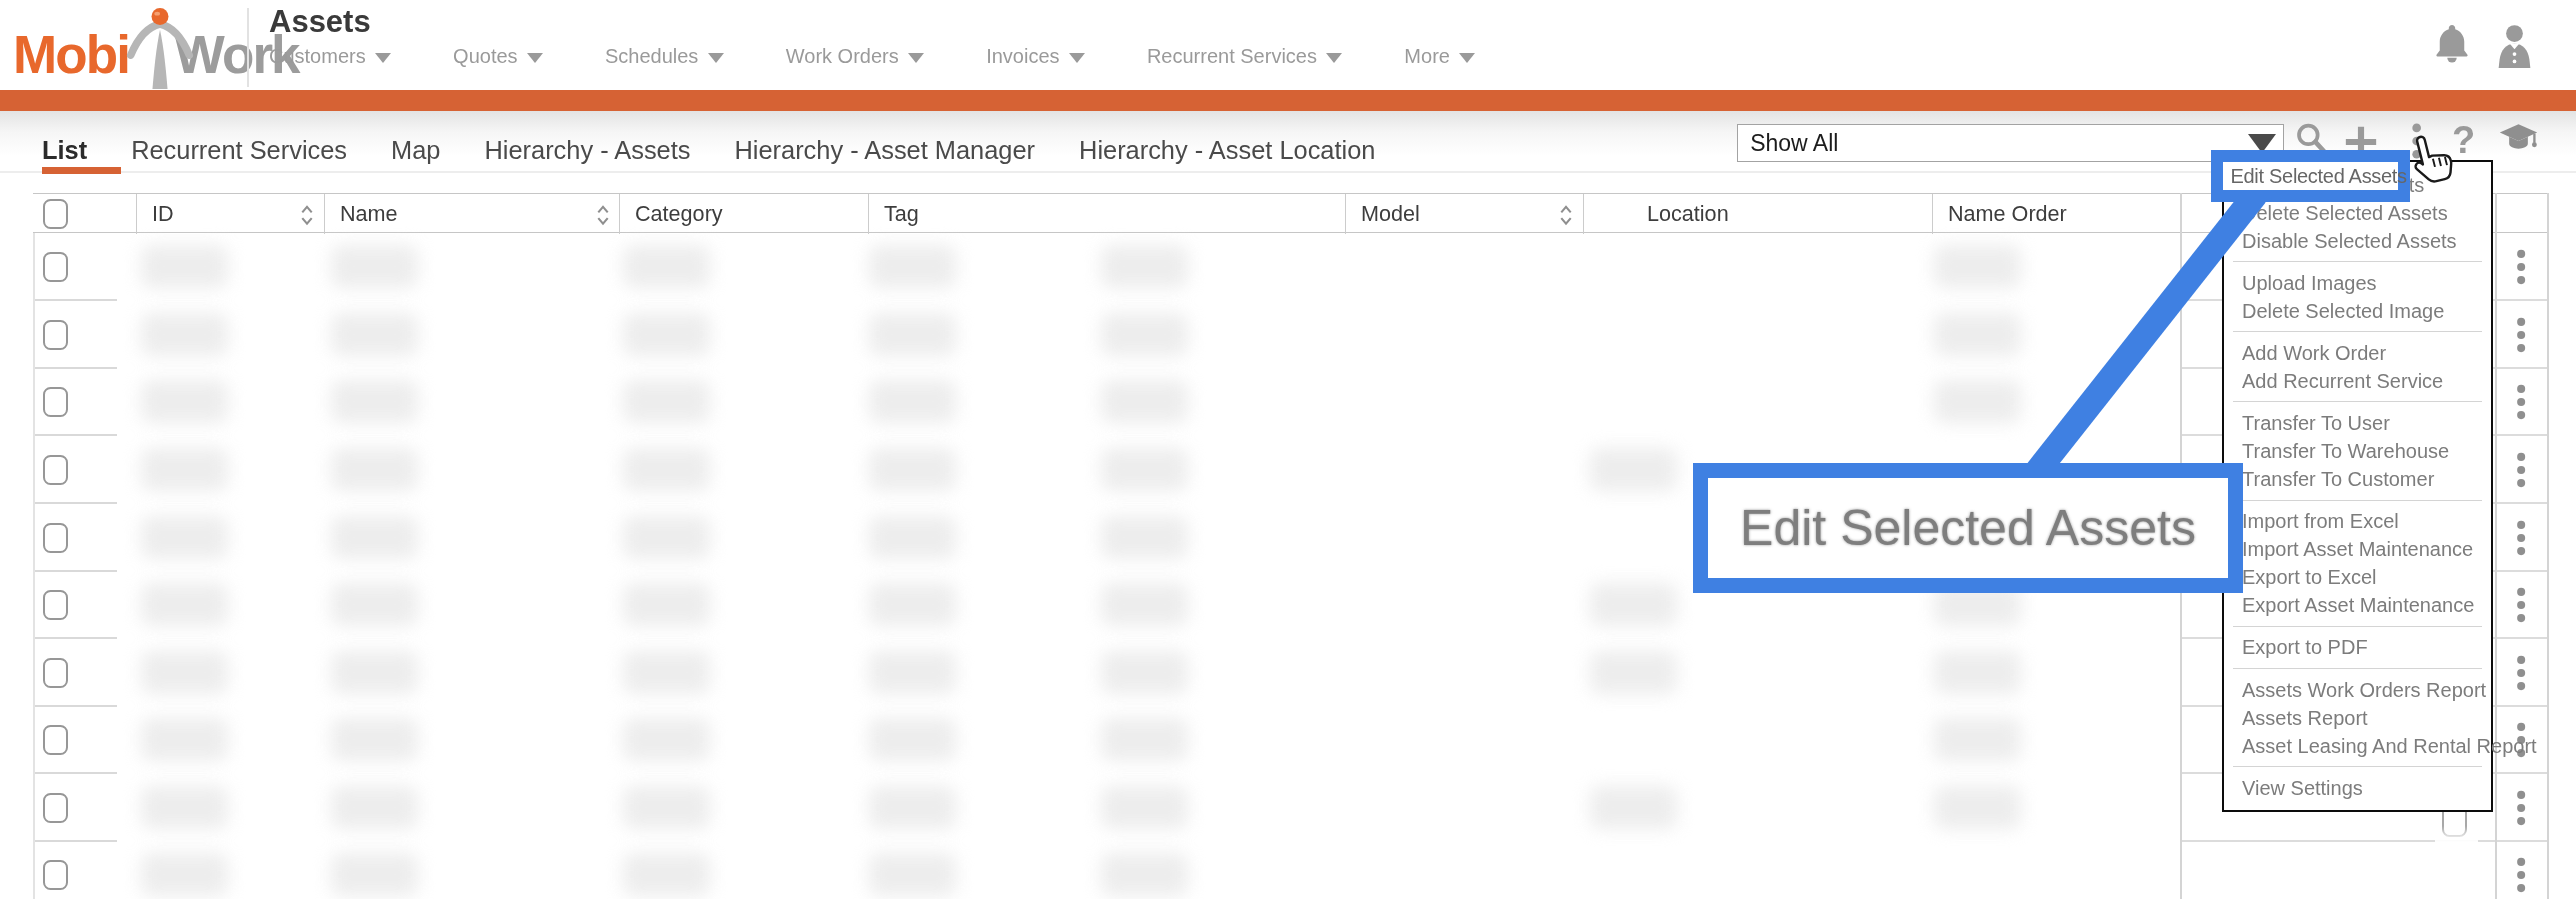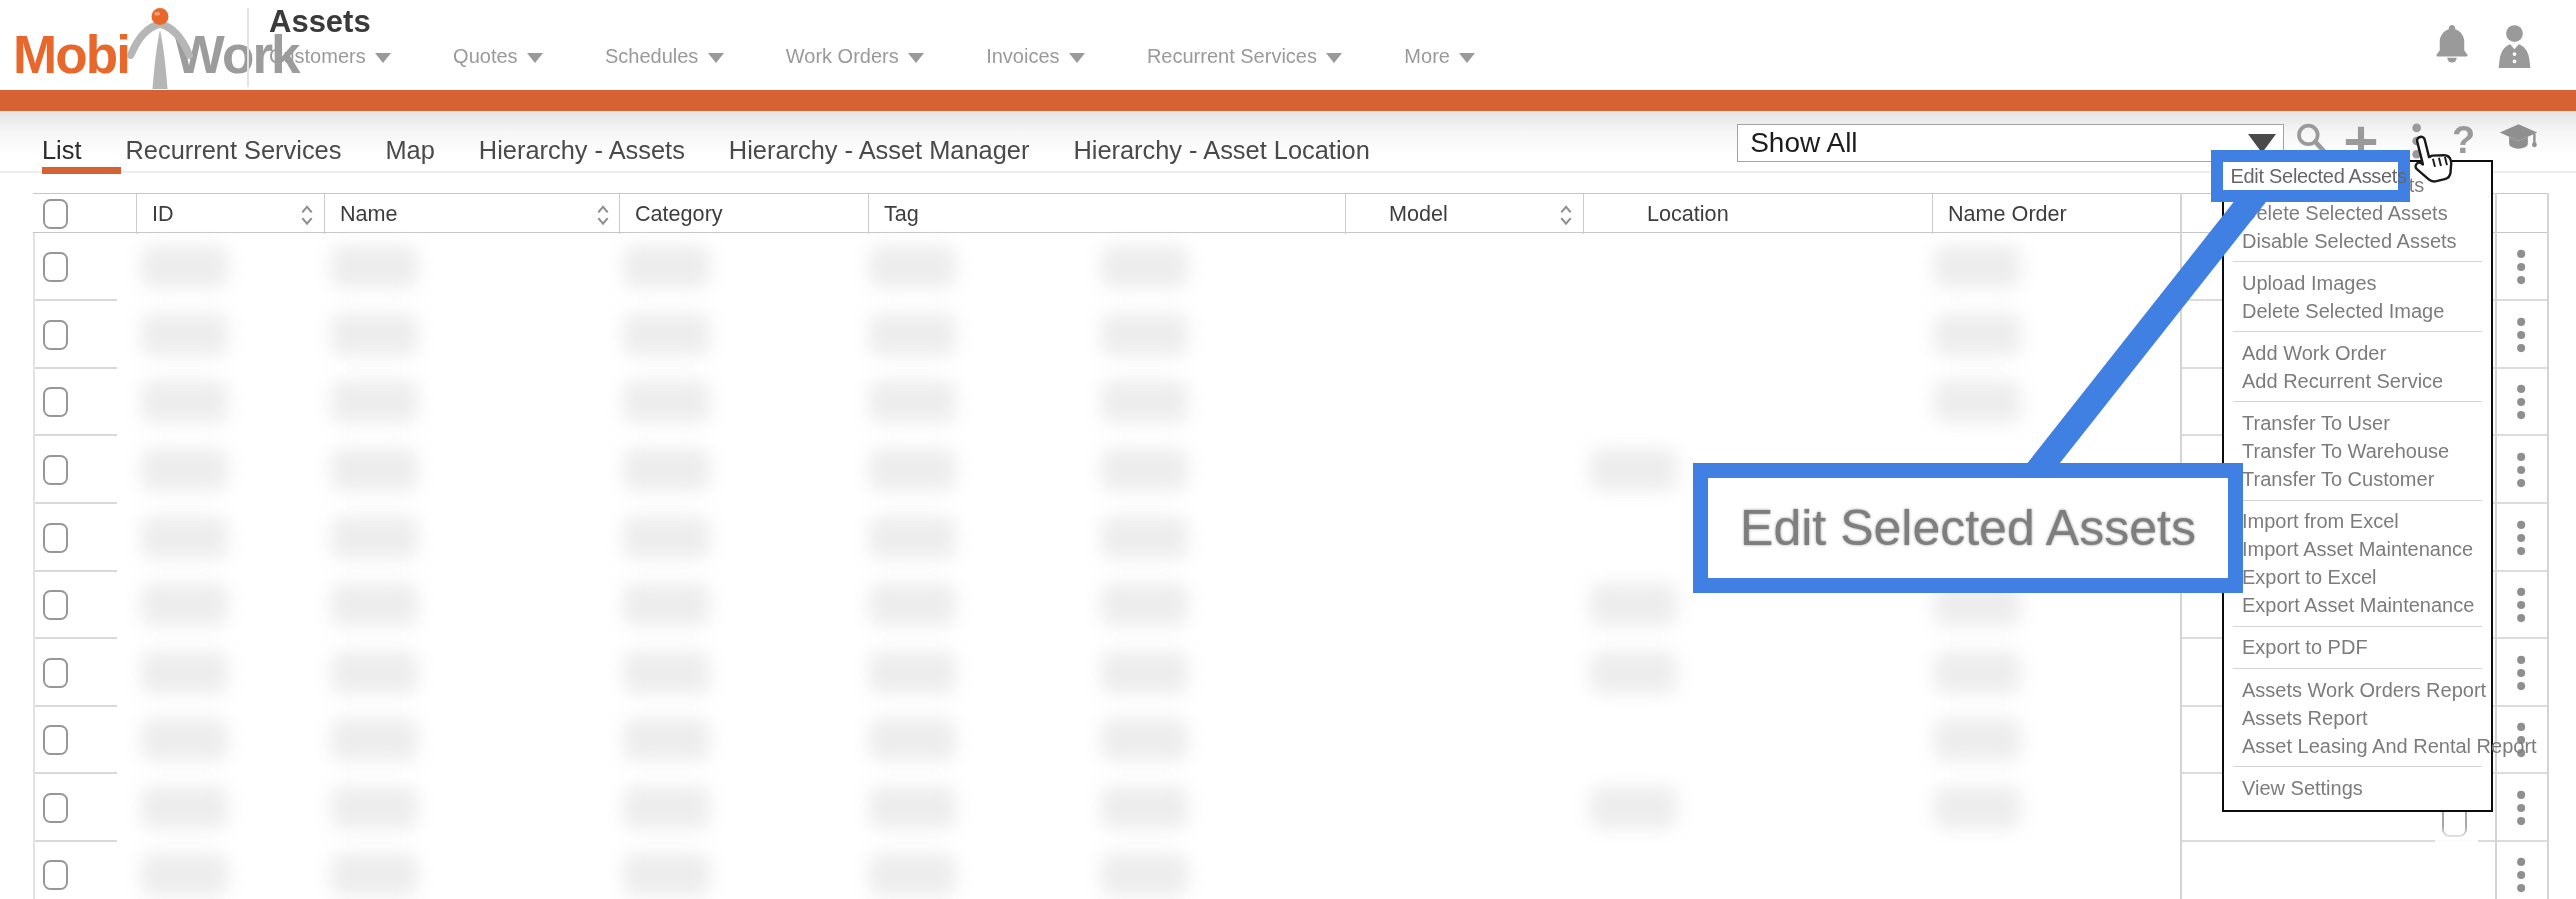--- a/index.html
+++ b/index.html
@@ -21,28 +21,28 @@
   .top-icons{position:absolute;right:41px;top:22.6px;display:flex;gap:22.6px;align-items:center;}
 
   
   .orange-bar{position:absolute;left:0;top:90px;width:100%;height:21px;}
 
   
   .tabbar{position:absolute;left:0;top:111px;width:100%;height:82px;
           background:linear-gradient(180deg,#e3e3e3 0%,#f6f6f6 26%,#ffffff 55%);}
   .tabs{position:absolute;left:42px;top:24.5px;display:flex;}
   .tab{font-size:25.4px;color:#4a4a4a;margin-right:44px;cursor:pointer;white-space:nowrap;}
-  .tab.active{font-weight:normal;color:#2b2b2b;text-align:right;}
+  .tab.active{font-weight:bold;color:#2b2b2b;text-align:right;}
   .tab-hairline{position:absolute;left:0;top:60px;width:100%;height:1.9px;background:#ededed;}
   .tab-underline{position:absolute;left:42px;top:56px;width:79px;height:6.6px;}
 
   
   .filter-select{position:absolute;left:1737px;top:124px;width:547px;height:38px;box-sizing:border-box;
                  border:1.9px solid #a3a3a3;background:#fff;display:flex;align-items:center;cursor:pointer;}
-  .filter-label{font-size:28px;color:#1c1c1c;padding-left:12.2px;flex:1;}
+  .filter-label{font-size:23px;color:#1c1c1c;padding-left:12.2px;flex:1;}
   .filter-caret{width:0;height:0;border-left:14px solid transparent;border-right:14px solid transparent;
                 border-top:19px solid #4a4a4a;margin-right:7.5px;}
   .tool-icon{position:absolute;top:120px;cursor:pointer;}
 
   
   .thead{position:absolute;left:33px;top:193px;width:2515px;height:40px;box-sizing:border-box;
          border-top:1.9px solid #c6c6c6;border-bottom:1.9px solid #c6c6c6;background:#fff;}
   .th{position:absolute;top:0;height:40px;box-sizing:border-box;border-left:1.9px solid #cccccc;
       display:flex;align-items:center;}
   .th-label{font-size:21.6px;color:#3d3d3d;padding-left:15px;white-space:nowrap;}
@@ -218,21 +218,21 @@
             <path d="M4.5 10 L9.5 4 L14.5 10" stroke="#8f8f8f" stroke-width="2.2" fill="none"></path>
             <path d="M4.5 16 L9.5 22 L14.5 16" stroke="#8f8f8f" stroke-width="2.2" fill="none"></path>
           </svg></span>
       </div>
       <div class="th" style="left: 586px; width: 249px;">
         <span class="th-label">Category</span>
       </div>
       <div class="th" style="left: 835px; width: 231px;">
         <span class="th-label">Tag</span>
       </div>
-      <div class="th" style="left: 1312px; width: 237px; padding-left: 28px;">
+      <div class="th" style="left: 1312px; width: 237px;">
         <span class="th-label">Model</span>
         <span class="th-sort"><svg width="18" height="25.4" viewBox="0 0 19 27">
             <path d="M4.5 10 L9.5 4 L14.5 10" stroke="#8f8f8f" stroke-width="2.2" fill="none"></path>
             <path d="M4.5 16 L9.5 22 L14.5 16" stroke="#8f8f8f" stroke-width="2.2" fill="none"></path>
           </svg></span>
       </div>
       <div class="th" style="left: 1550px; width: 349px; padding-left: 48px;">
         <span class="th-label">Location</span>
       </div>
       <div class="th" style="left: 1899px; width: 248px;">

